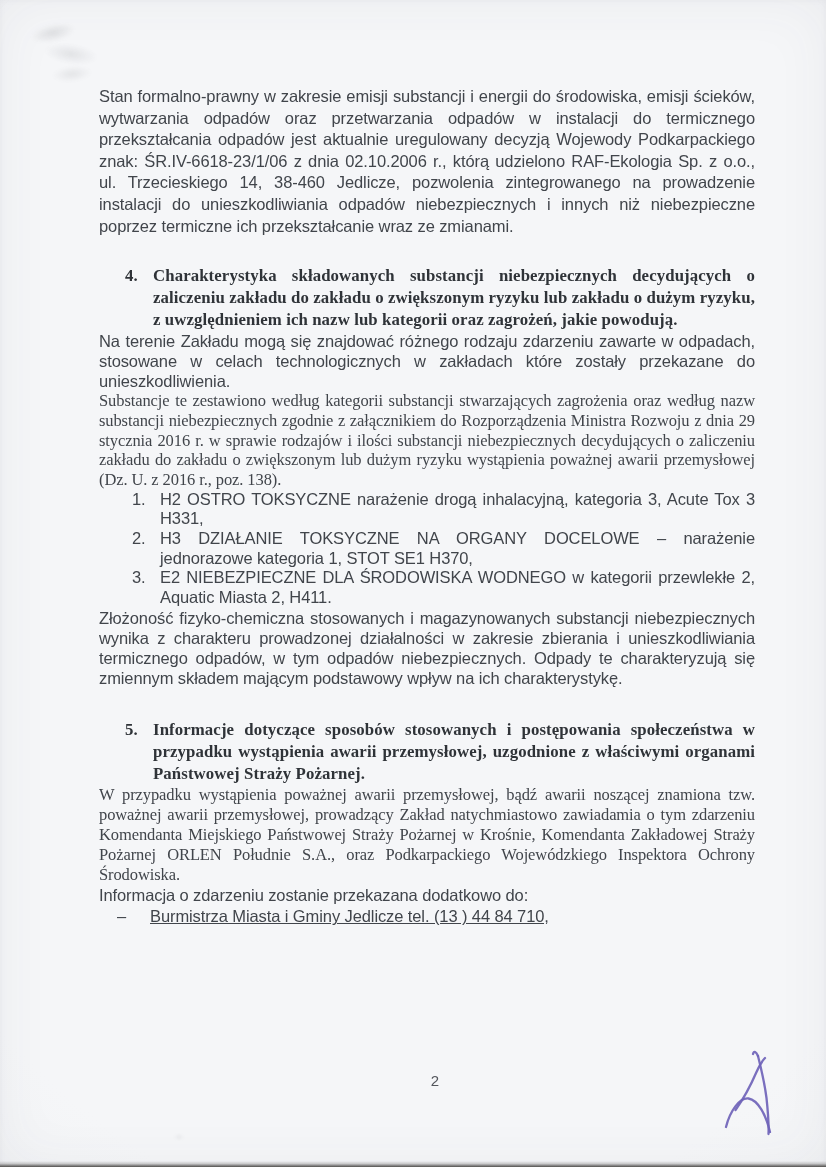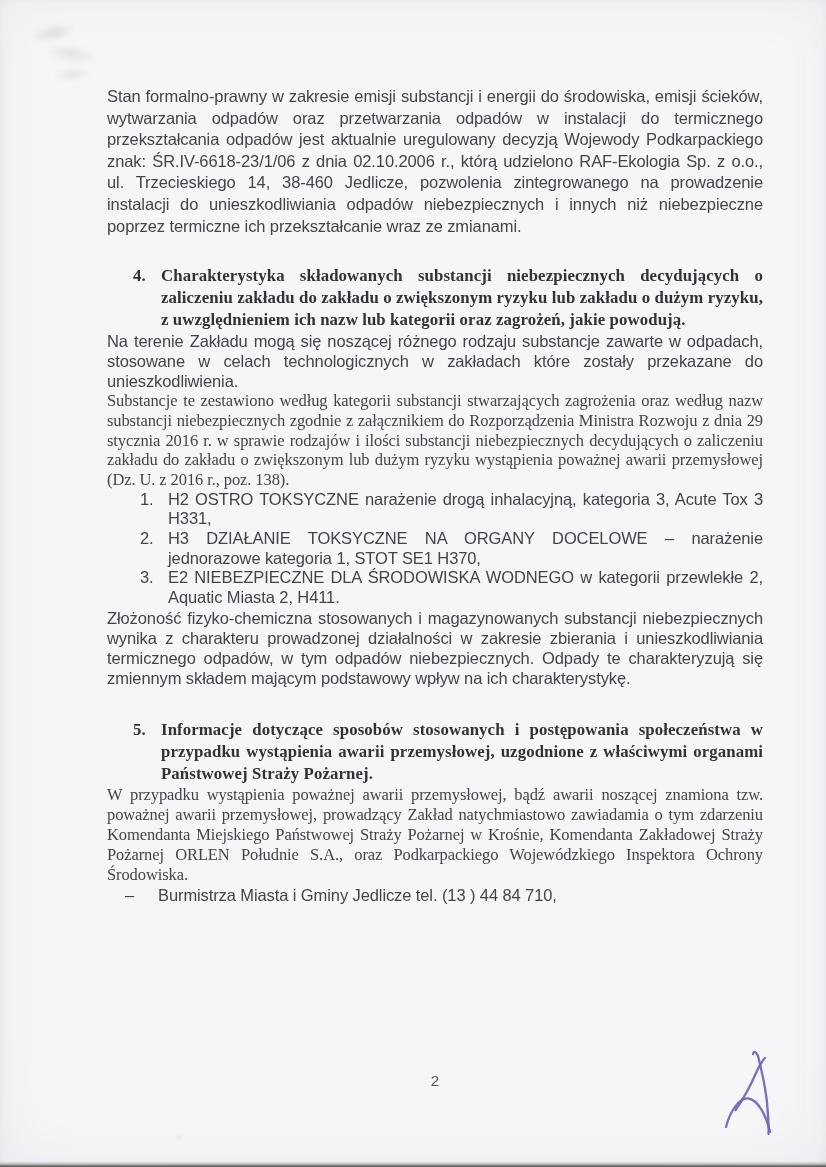--- a/index.html
+++ b/index.html
@@ -16,21 +16,21 @@
     background:
       radial-gradient(ellipse 120% 100% at 50% 45%, #f5f6f8 60%, #eef0f2 88%, #e8eaec 100%);
     box-shadow: inset 0 0 55px rgba(70,75,85,0.06), inset 0 0 6px rgba(60,60,70,0.05);
     overflow: hidden;
     font-family: "Liberation Sans", "DejaVu Sans", sans-serif;
     color: #41454b;
     -webkit-font-smoothing: antialiased;
   }
   .content {
     position: absolute;
-    left: 107px;
+    left: 99px;
     top: 0;
     width: 656px;
     padding-top: 86px;
   }
   p.body {
     margin: 0;
     font-size: 16.5px;
     line-height: 21.6px;
     text-align: justify;
     letter-spacing: -0.1px;
@@ -64,21 +64,21 @@
   .hanging-list .li .num { flex: 0 0 28px; }
   .hanging-list .li .txt { flex: 1 1 auto; text-align: justify; }
   .dash-list { margin-left: 18px; }
   .dash-list .li {
     display: flex;
     font-size: 16.5px;
     line-height: 21px;
     letter-spacing: -0.1px;
   }
   .dash-list .li .dash { flex: 0 0 33px; }
-  .dash-list .li .txt { flex: 1 1 auto; }
+  .dash-list .li .txt { flex: 1 1 auto; text-decoration: underline; }
 
   .mt-h4 { margin-top: 28px; }
   .mt-teren { margin-top: 8px; }
   .mt-zloz { margin-top: 0px; }
   .mt-h5 { margin-top: 31px; }
   .mt-emerg { margin-top: 15px; font-family: Liberation Serif, serif; }
   .mt-notify { margin-top: 17px; }
 
   .page-number {
     position: absolute;
@@ -132,21 +132,21 @@
 
   <div class="content">
 
     <p class="body">Stan formalno-prawny w zakresie emisji substancji i energii do środowiska, emisji ścieków, wytwarzania odpadów oraz przetwarzania odpadów w instalacji do termicznego przekształcania odpadów jest aktualnie uregulowany decyzją Wojewody Podkarpackiego znak: ŚR.IV-6618-23/1/06 z dnia 02.10.2006 r., którą udzielono RAF-Ekologia Sp. z o.o., ul. Trzecieskiego 14, 38-460 Jedlicze, pozwolenia zintegrowanego na prowadzenie instalacji do unieszkodliwiania odpadów niebezpiecznych i innych niż niebezpieczne poprzez termiczne ich przekształcanie wraz ze zmianami.</p>
 
     <div class="section-heading mt-h4">
       <span class="num">4.</span>
       <span class="title">Charakterystyka składowanych substancji niebezpiecznych decydujących o zaliczeniu zakładu do zakładu o zwiększonym ryzyku lub zakładu o dużym ryzyku, z uwzględnieniem ich nazw lub kategorii oraz zagrożeń, jakie powodują.</span>
     </div>
 
-    <p class="body tight mt-teren">Na terenie Zakładu mogą się noszącej różnego rodzaju substancje zawarte w odpadach, stosowane w celach technologicznych w zakładach które zostały przekazane do unieszkodliwienia.</p>
+    <p class="body tight mt-teren">Na terenie Zakładu mogą się znajdować różnego rodzaju zdarzeniu zawarte w odpadach, stosowane w celach technologicznych w zakładach które zostały przekazane do unieszkodliwienia.</p>
 
     <p class="body tighter">Substancje te zestawiono według kategorii substancji stwarzających zagrożenia oraz według nazw substancji niebezpiecznych zgodnie z załącznikiem do Rozporządzenia Ministra Rozwoju z dnia 29 stycznia 2016 r. w sprawie rodzajów i ilości substancji niebezpiecznych decydujących o zaliczeniu zakładu do zakładu o zwiększonym lub dużym ryzyku wystąpienia poważnej awarii przemysłowej (Dz. U. z 2016 r., poz. 138).</p>
 
 
     <div class="hanging-list">
       <div class="li">
         <span class="num">1.</span>
         <span class="txt">H2 OSTRO TOKSYCZNE narażenie drogą inhalacyjną, kategoria 3, Acute Tox 3 H331,</span>
       </div>
       <div class="li">
@@ -161,20 +161,21 @@
 
     <p class="body tight mt-zloz">Złożoność fizyko-chemiczna stosowanych i magazynowanych substancji niebezpiecznych wynika z charakteru prowadzonej działalności w zakresie zbierania i unieszkodliwiania termicznego odpadów, w tym odpadów niebezpiecznych. Odpady te charakteryzują się zmiennym składem mającym podstawowy wpływ na ich charakterystykę.</p>
 
     <div class="section-heading mt-h5">
       <span class="num">5.</span>
       <span class="title">Informacje dotyczące sposobów stosowanych i postępowania społeczeństwa w przypadku wystąpienia awarii przemysłowej, uzgodnione z właściwymi organami Państwowej Straży Pożarnej.</span>
     </div>
 
     <p class="body tight mt-emerg">W przypadku wystąpienia poważnej awarii przemysłowej, bądź awarii noszącej znamiona tzw. poważnej awarii przemysłowej, prowadzący Zakład natychmiastowo zawiadamia o tym zdarzeniu Komendanta Miejskiego Państwowej Straży Pożarnej w Krośnie, Komendanta Zakładowej Straży Pożarnej ORLEN Południe S.A., oraz Podkarpackiego Wojewódzkiego Inspektora Ochrony Środowiska.</p>
 
+    <p class="body mt-notify">Informacja o zdarzeniu zostanie przekazana dodatkowo do:</p>
 
     <div class="dash-list">
       <div class="li">
         <span class="dash">–</span>
         <span class="txt">Burmistrza Miasta i Gminy Jedlicze tel. (13 ) 44 84 710,</span>
       </div>
     </div>
 
   </div>
 

